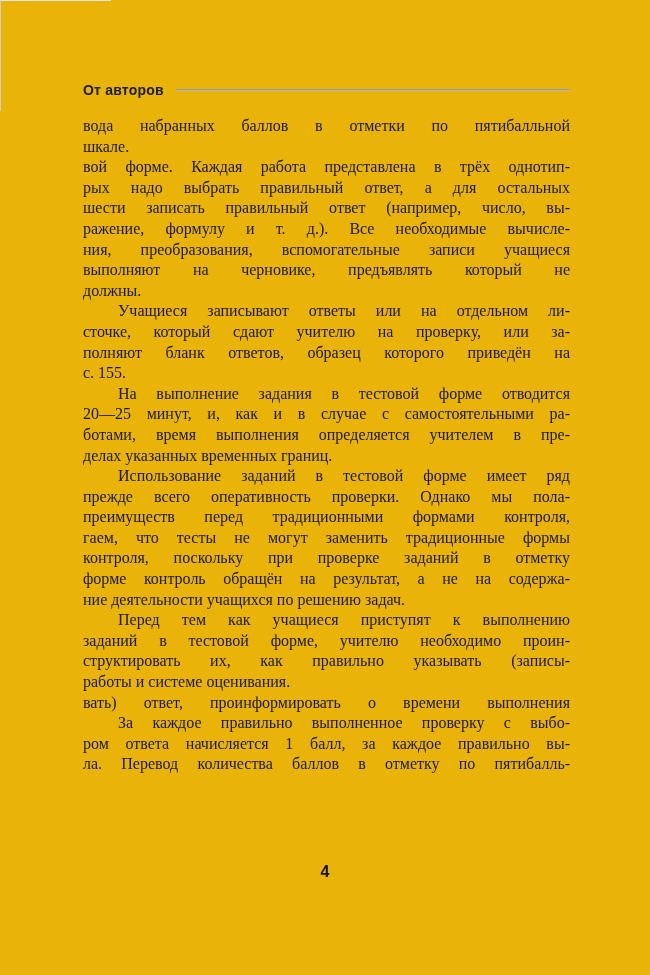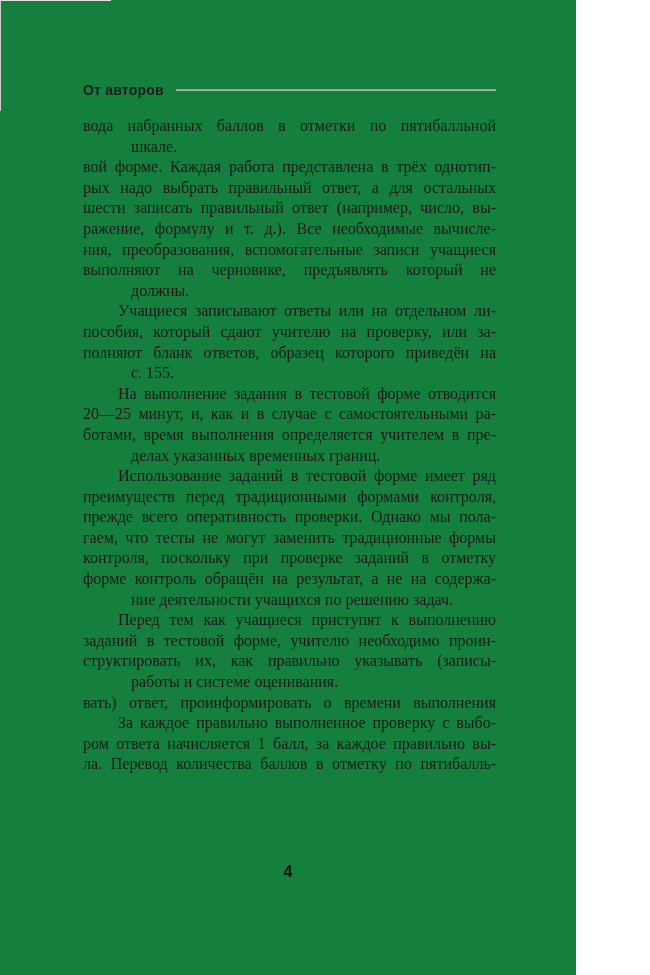--- a/index.html
+++ b/index.html
@@ -2,23 +2,23 @@
 <html lang="ru"><head>
 <meta charset="utf-8">
 <style>
   html, body {
     margin: 0;
     padding: 0;
     background: #ffffff;
   }
   .page {
     position: relative;
-    width: 576px;
+    width: 650px;
     height: 975px;
-    background: #15803d;
+    background: #eab308;
     overflow: hidden;
     box-sizing: border-box;
   }
   
   .page::before {
     content: "";
     position: absolute;
     left: 0; top: 0;
     width: 110px; height: 110px;
     border-left: 1px solid #cfcfcf;
@@ -57,21 +57,20 @@
     font-size: 16px;
     line-height: 20.6px;
     color: #181818;
   }
   .line {
     text-align: justify;
     text-align-last: justify;
   }
   .line.last {
     text-align-last: left;
-    margin-left: 48px;
   }
   .line.indent {
     text-indent: 35px;
   }
   .page-number {
     position: absolute;
     left: 0;
     right: 0;
     top: 863px;
     text-align: center;
@@ -95,30 +94,30 @@
       <div class="line">вода набранных баллов в отметки по пятибалльной</div>
       <div class="line last">шкале.</div>
       <div class="line">вой форме. Каждая работа представлена в трёх однотип-</div>
       <div class="line">рых надо выбрать правильный ответ, а для остальных</div>
       <div class="line">шести записать правильный ответ (например, число, вы-</div>
       <div class="line">ражение, формулу и т. д.). Все необходимые вычисле-</div>
       <div class="line">ния, преобразования, вспомогательные записи учащиеся</div>
       <div class="line">выполняют на черновике, предъявлять который не</div>
       <div class="line last">должны.</div>
       <div class="line indent">Учащиеся записывают ответы или на отдельном ли-</div>
-      <div class="line">пособия, который сдают учителю на проверку, или за-</div>
+      <div class="line">сточке, который сдают учителю на проверку, или за-</div>
       <div class="line">полняют бланк ответов, образец которого приведён на</div>
       <div class="line last">с. 155.</div>
       <div class="line indent">На выполнение задания в тестовой форме отводится</div>
       <div class="line">20—25 минут, и, как и в случае с самостоятельными ра-</div>
       <div class="line">ботами, время выполнения определяется учителем в пре-</div>
       <div class="line last">делах указанных временных границ.</div>
       <div class="line indent">Использование заданий в тестовой форме имеет ряд</div>
+      <div class="line">прежде всего оперативность проверки. Однако мы пола-</div>
       <div class="line">преимуществ перед традиционными формами контроля,</div>
-      <div class="line">прежде всего оперативность проверки. Однако мы пола-</div>
       <div class="line">гаем, что тесты не могут заменить традиционные формы</div>
       <div class="line">контроля, поскольку при проверке заданий в отметку</div>
       <div class="line">форме контроль обращён на результат, а не на содержа-</div>
       <div class="line last">ние деятельности учащихся по решению задач.</div>
       <div class="line indent">Перед тем как учащиеся приступят к выполнению</div>
       <div class="line">заданий в тестовой форме, учителю необходимо проин-</div>
       <div class="line">структировать их, как правильно указывать (записы-</div>
       <div class="line last">работы и системе оценивания.</div>
       <div class="line">вать) ответ, проинформировать о времени выполнения</div>
       <div class="line indent">За каждое правильно выполненное проверку с выбо-</div>

